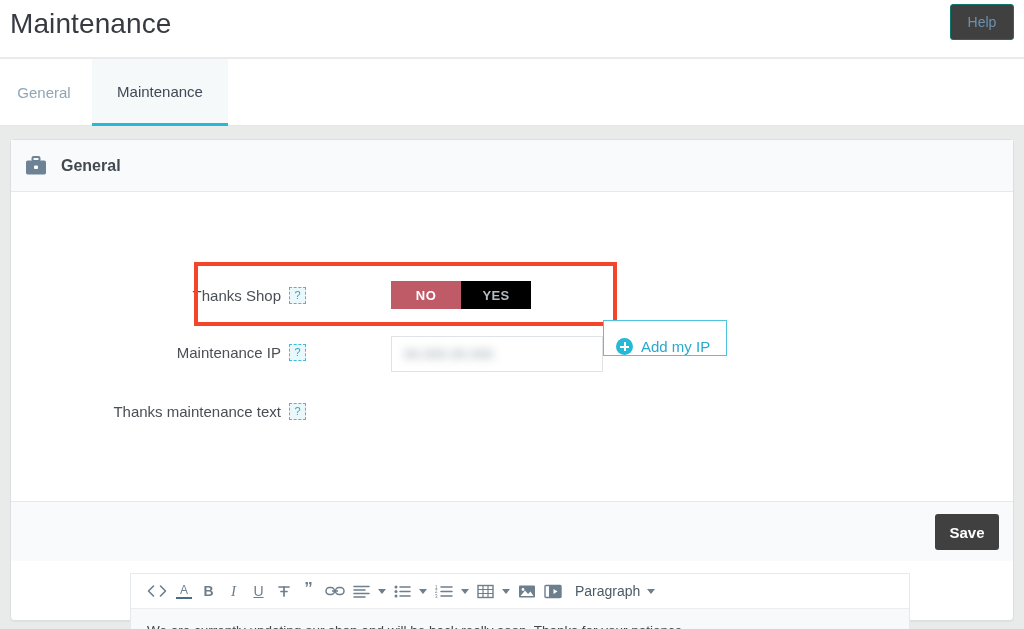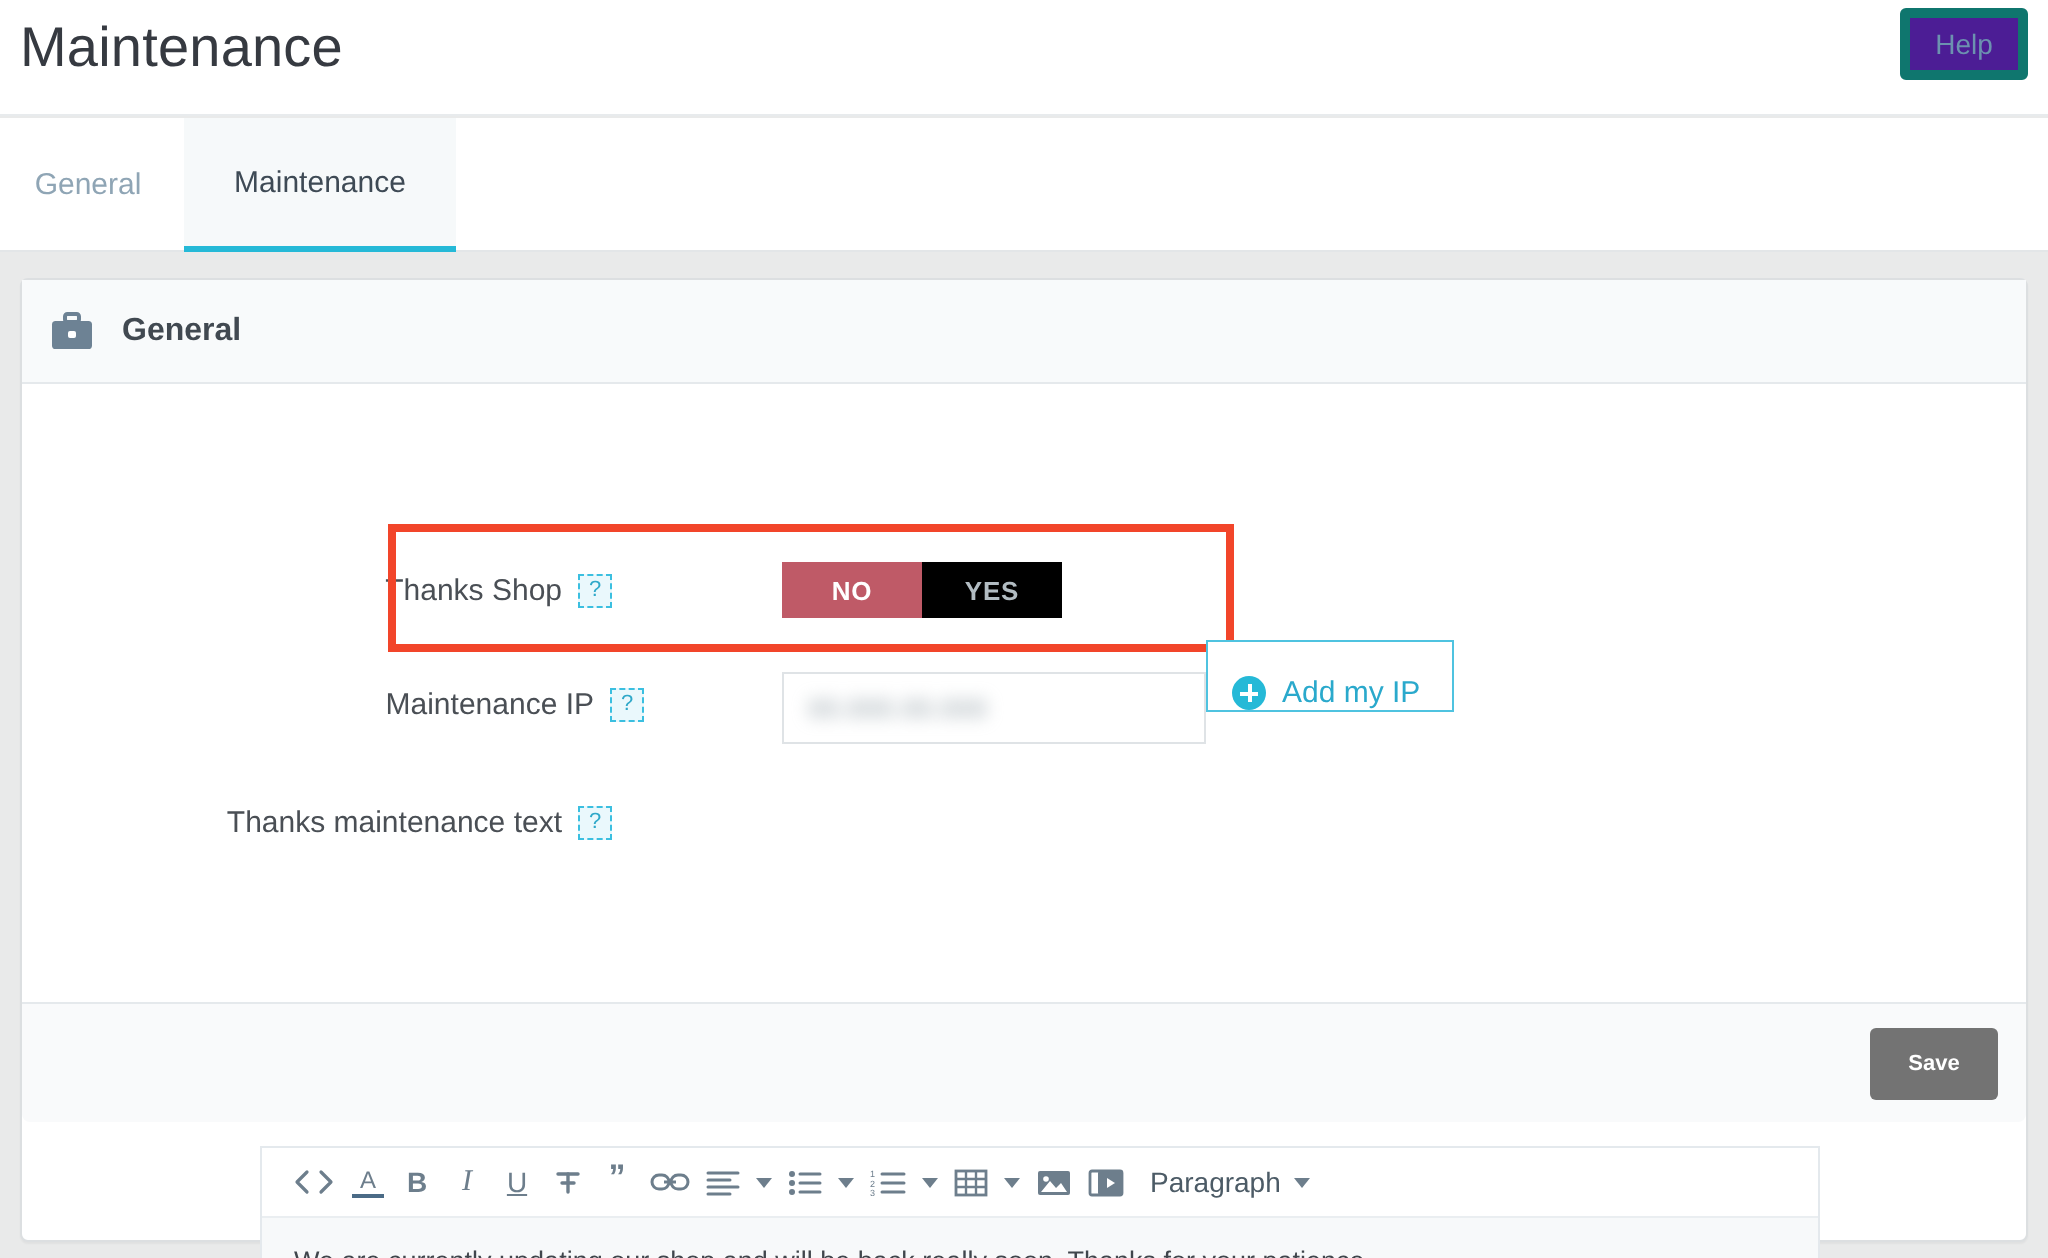--- a/index.html
+++ b/index.html
@@ -17,22 +17,22 @@
     border-bottom: 1px solid #e8ebed;
   }
   .page-title {
     position: absolute; left: 10px; top: 8px;
     font-size: 28px; font-weight: 400; color: #363a41;
     letter-spacing: .1px;
   }
   .help-button {
     position: absolute; right: 10px; top: 4px;
     width: 64px; height: 36px;
-    border: 5px solid #0f766e; border-radius: 3px;
-    background: #4c1d95; cursor: pointer;
+    border: 1px solid #0f766e; border-radius: 3px;
+    background: #404040; cursor: pointer;
     display: flex; align-items: center; justify-content: center;
     font-size: 14px; color: #6c92b0;
     font-family: "Liberation Sans", sans-serif;
   }
 
   
   .tab-bar {
     position: absolute; left: 0; top: 59px; width: 1024px; height: 67px;
     background: #ffffff; border-bottom: 1px solid #e3e6e8;
   }
@@ -185,23 +185,23 @@
   .panel-footer {
     position: absolute; left: 0; bottom: 0;
     width: 100%; height: 60px;
     background: #f9fafb;
     border-top: 1px solid #e5e9ec;
     border-radius: 0 0 4px 4px;
   }
   .save-button {
     position: absolute; right: 14px; top: 12px;
     width: 64px; height: 36px;
-    background: #737373; color: #ffffff;
+    background: #404040; color: #ffffff;
     border: none; border-radius: 3px;
-    font-size: 11px; font-weight: bold; cursor: pointer;
+    font-size: 15px; font-weight: bold; cursor: pointer;
     font-family: "Liberation Sans", sans-serif;
   }
   svg { display: block; }
 </style>
 </head>
 <body>
 
 <div class="page-header">
   <div class="page-title">Maintenance</div>
   <button class="help-button">Help</button>
@@ -232,21 +232,21 @@
         <span>Thanks Shop</span><span class="help-chip">?</span>
       </div>
       <div class="toggle" style="left:380px; top:89px;">
         <div class="toggle-option on">NO</div>
         <div class="toggle-option off">YES</div>
       </div>
       <div class="highlight-box" style="left:183px; top:70px; width:423px; height:64px;"></div>
     </div>
 
     <div class="row">
-      <div class="row-label" style="left:76px; top:152px; width:235px;">
+      <div class="row-label" style="left:60px; top:152px; width:235px;">
         <span>Maintenance IP</span><span class="help-chip">?</span>
       </div>
       <div class="ip-input" style="left:380px; top:144px;">
         <span class="ip-blur">00.000.00.000</span>
       </div>
       <div class="add-ip-button" style="left:592px; top:128px;align-items:flex-end;">
         <span class="plus-icon"></span>
         <span>Add my IP</span>
       </div>
     </div>

